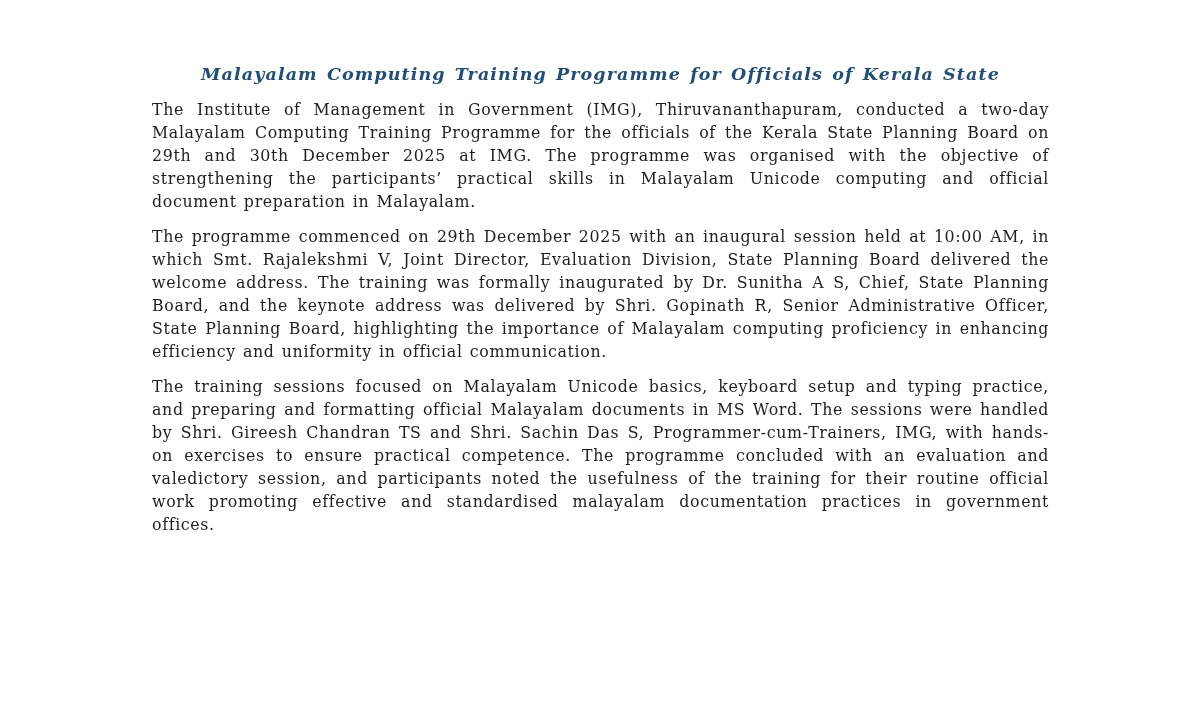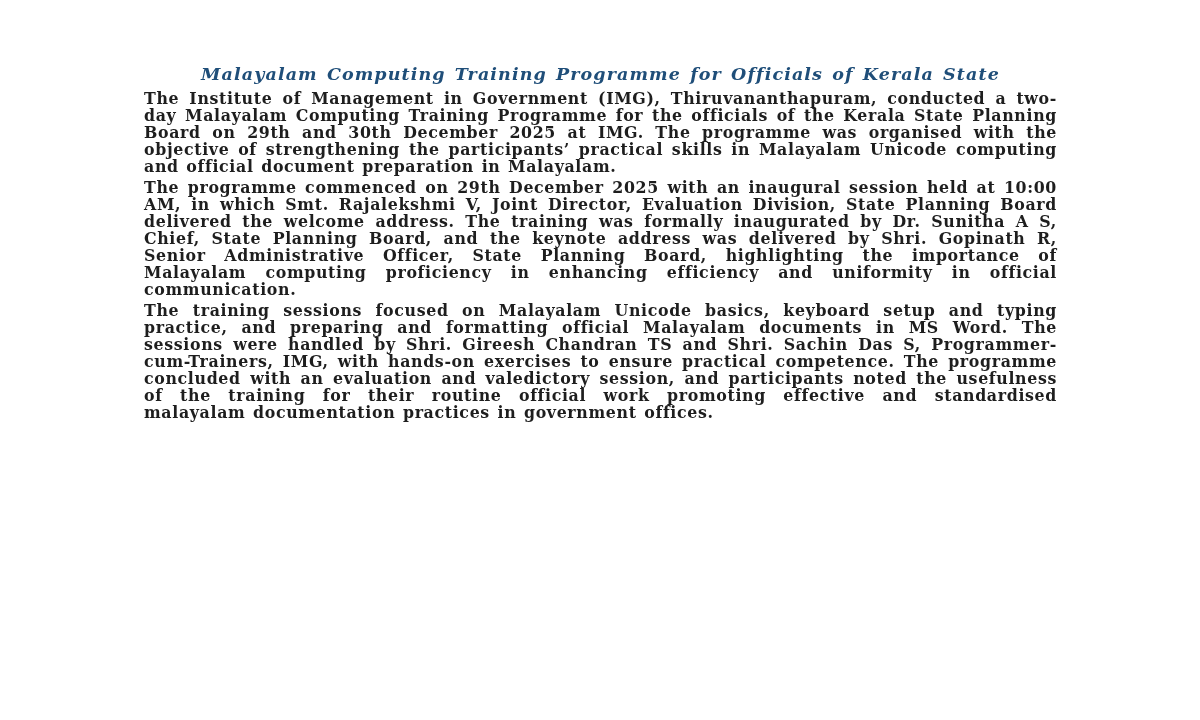--- a/index.html
+++ b/index.html
@@ -32,28 +32,27 @@
     font-style: italic;
     font-size: 17.5px;
     line-height: 24px;
     letter-spacing: 1.1px;
     word-spacing: 2px;
   }
   .doc-title .title-line {
     display: block;
   }
   .doc-paragraph {
-    margin: 4px;
+    margin: 12px;
     text-align: justify;
     color: #1e1e1e;
     font-size: 15.8px;
-    line-height: 17px;
+    line-height: 23px;
     letter-spacing: 0.65px;
     word-spacing: 1.5px;
-    font-weight: bold;
   }
 </style>
 </head>
 <body>
 
 <div class="page">
   <div class="doc-body">
     <h1 class="doc-title">
       <span class="title-line">Malayalam Computing Training Programme for Officials of Kerala State</span>
     </h1>

